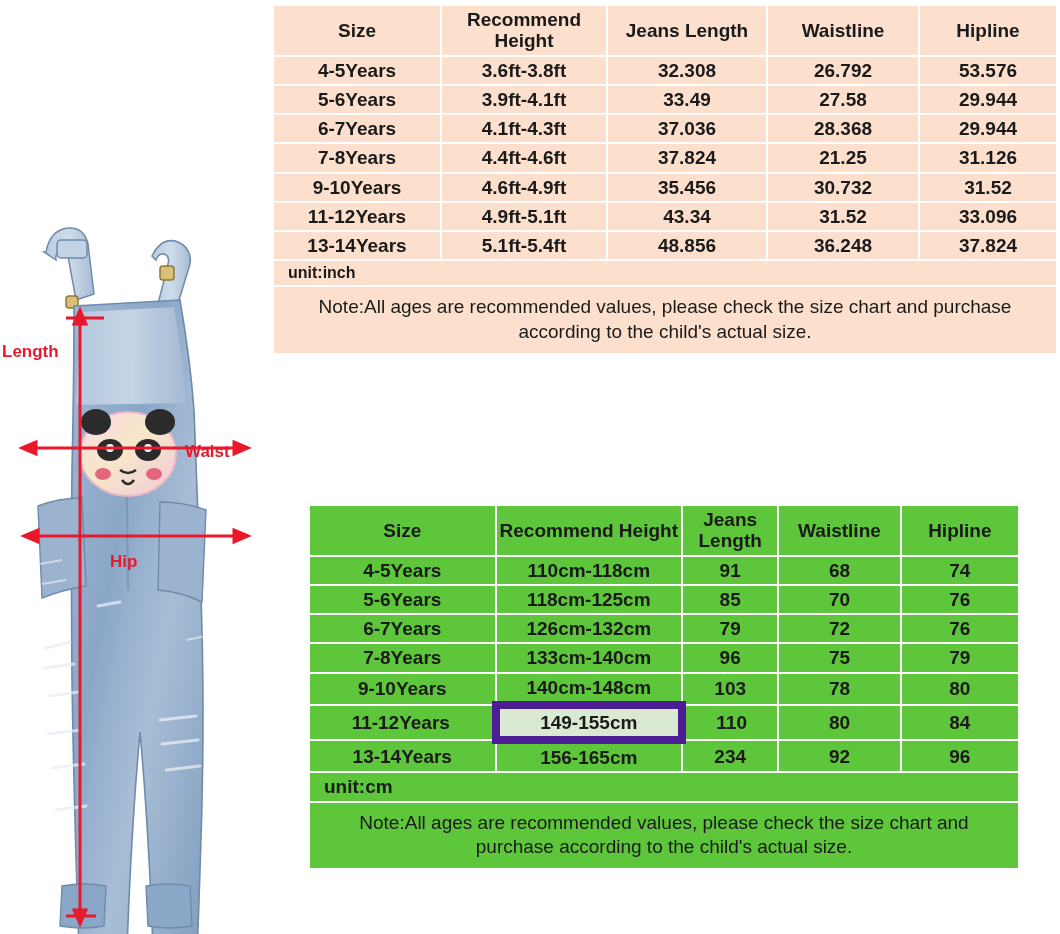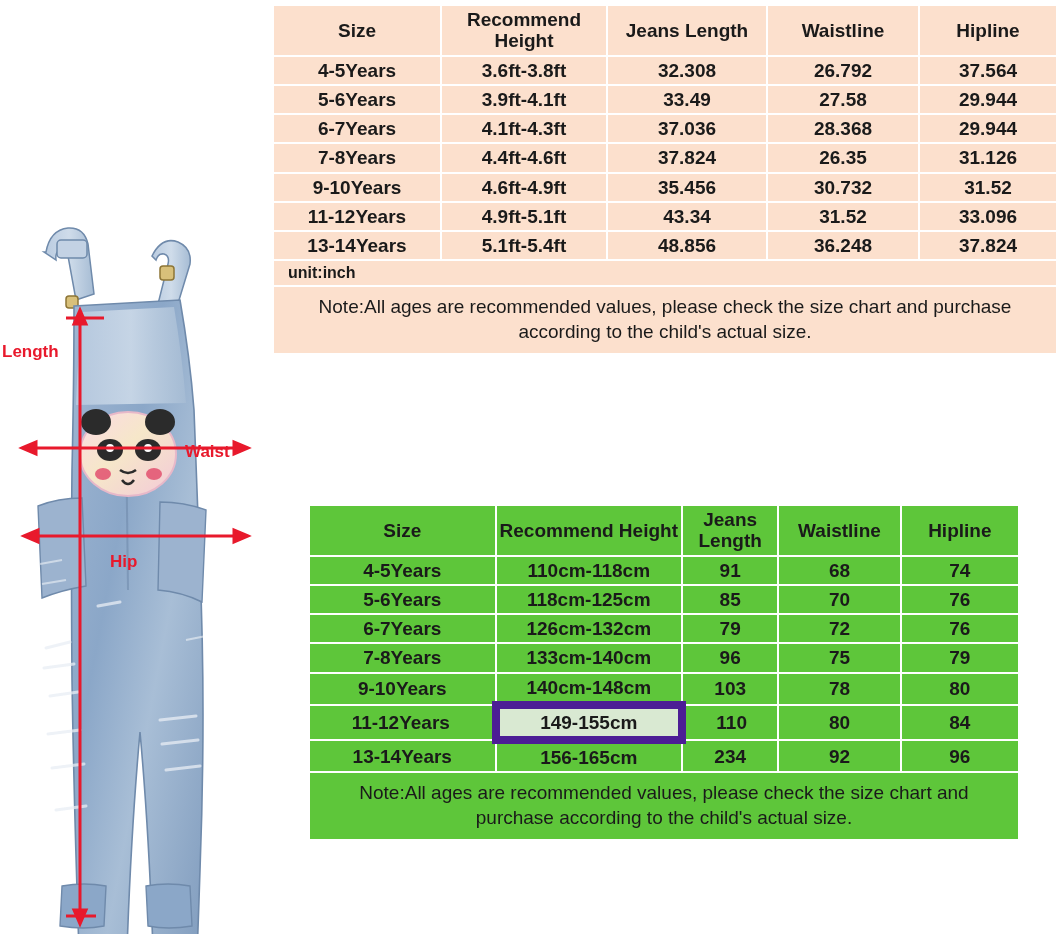--- a/index.html
+++ b/index.html
@@ -209,41 +209,41 @@
       <th>Waistline</th>
       <th>Hipline</th>
     </tr>
   </thead>
   <tbody>
     <tr>
       <td>4-5Years</td>
       <td>3.6ft-3.8ft</td>
       <td>32.308</td>
       <td>26.792</td>
-      <td>37.564</td>
+      <td>53.576</td>
     </tr>
     <tr>
       <td>5-6Years</td>
       <td>3.9ft-4.1ft</td>
       <td>33.49</td>
       <td>27.58</td>
       <td>29.944</td>
     </tr>
     <tr>
       <td>6-7Years</td>
       <td>4.1ft-4.3ft</td>
       <td>37.036</td>
       <td>28.368</td>
       <td>29.944</td>
     </tr>
     <tr>
       <td>7-8Years</td>
       <td>4.4ft-4.6ft</td>
       <td>37.824</td>
-      <td>26.35</td>
+      <td>21.25</td>
       <td>31.126</td>
     </tr>
     <tr>
       <td>9-10Years</td>
       <td>4.6ft-4.9ft</td>
       <td>35.456</td>
       <td>30.732</td>
       <td>31.52</td>
     </tr>
     <tr>
@@ -330,16 +330,19 @@
       <td>84</td>
     </tr>
     <tr>
       <td>13-14Years</td>
       <td>156-165cm</td>
       <td>234</td>
       <td>92</td>
       <td>96</td>
     </tr>
     <tr>
+      <td class="unit-cell" colspan="5">unit:cm</td>
+    </tr>
+    <tr>
       <td class="note-cell" colspan="5">Note:All ages are recommended values, please check the size chart and purchase according to the child's actual size.</td>
     </tr>
   </tbody>
 </table>
 
 </body></html>

